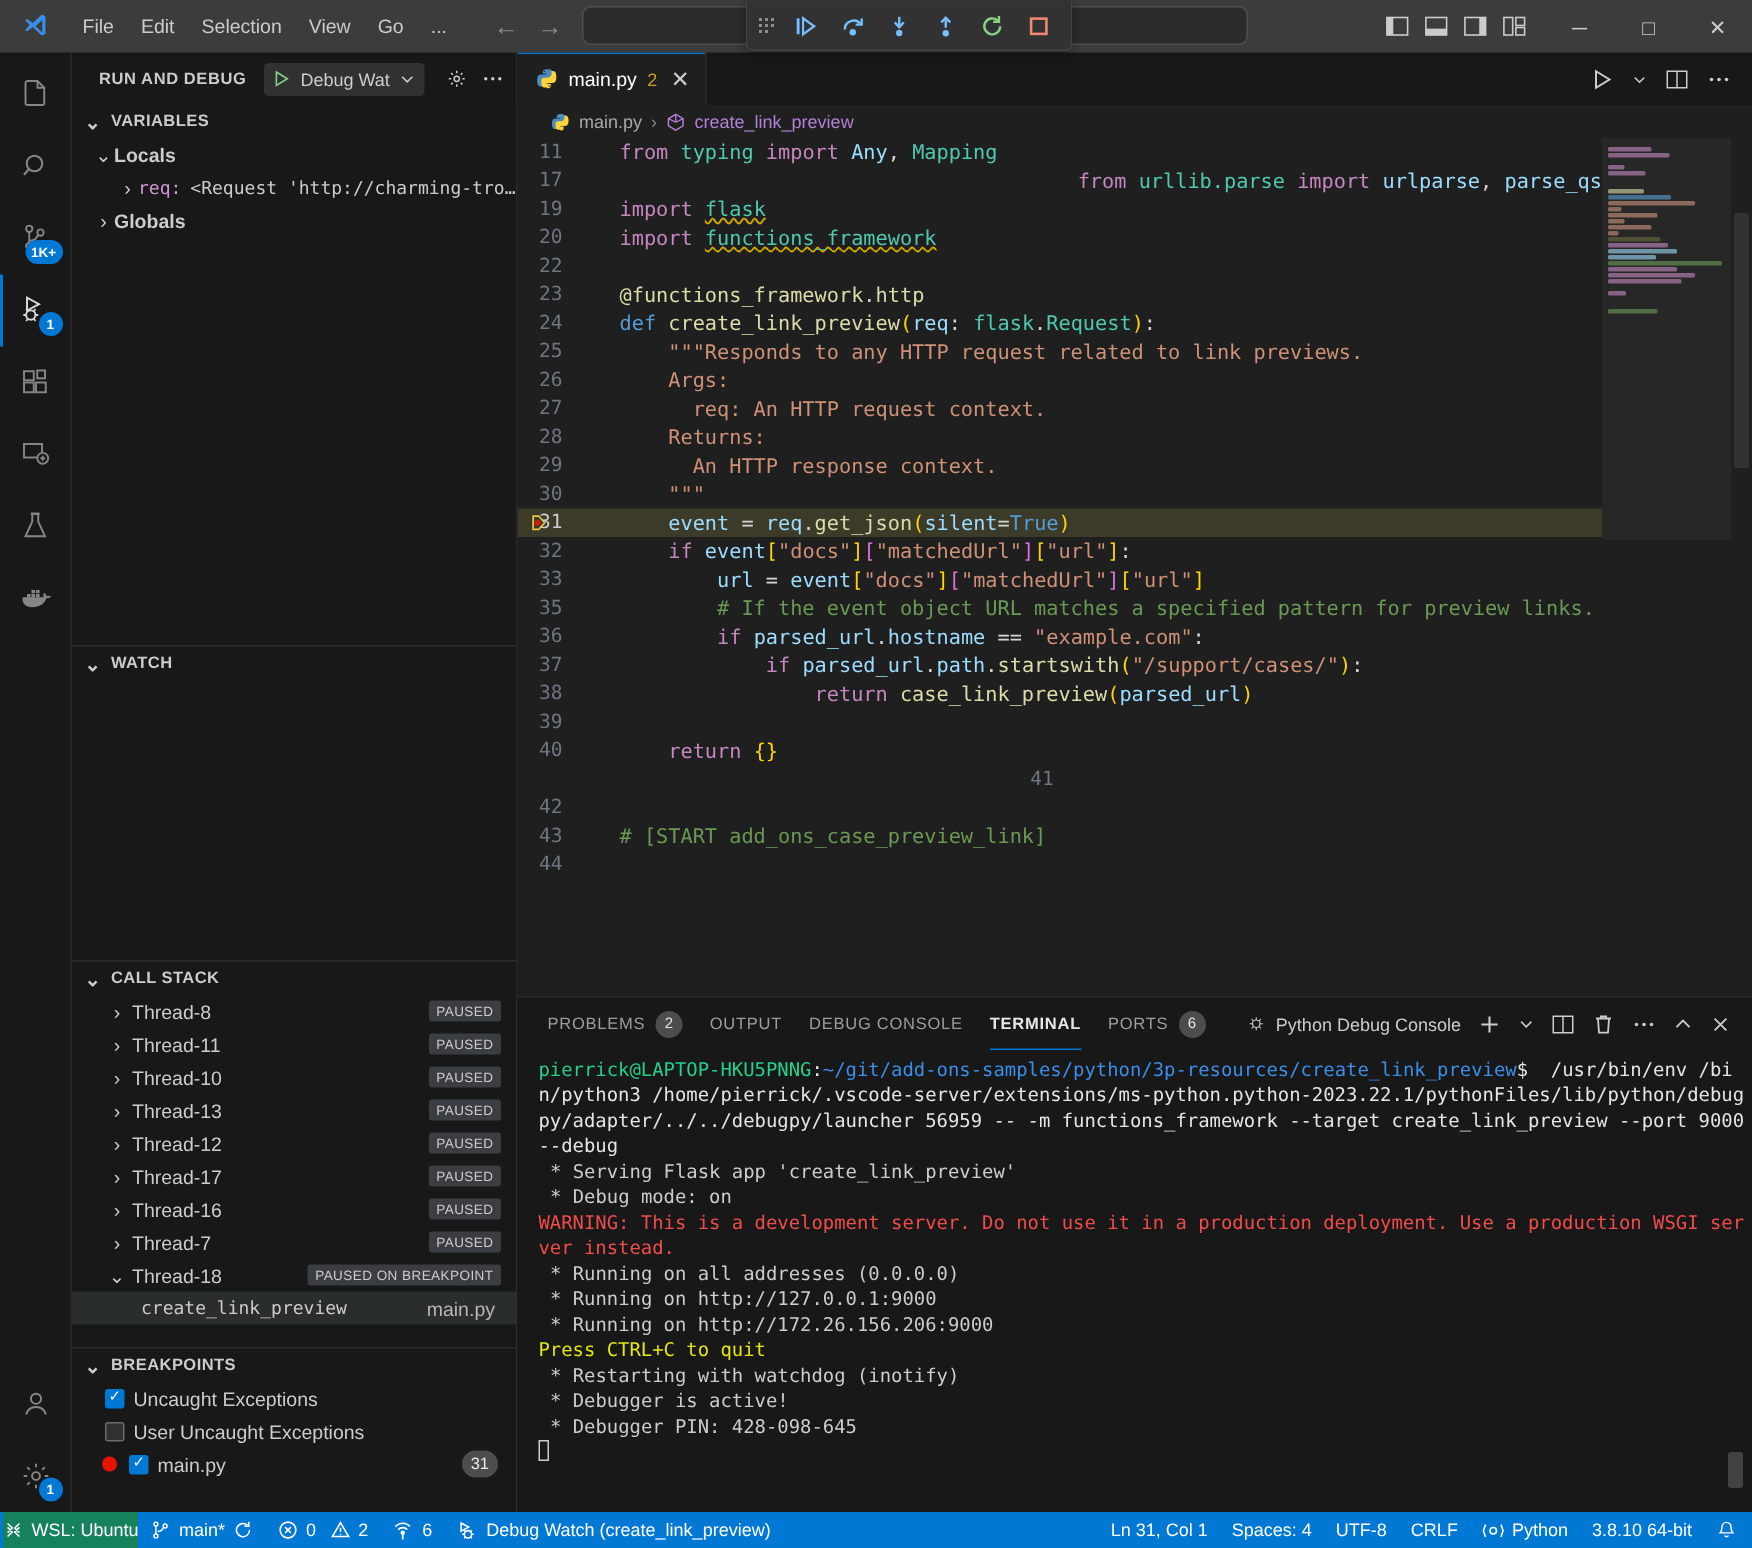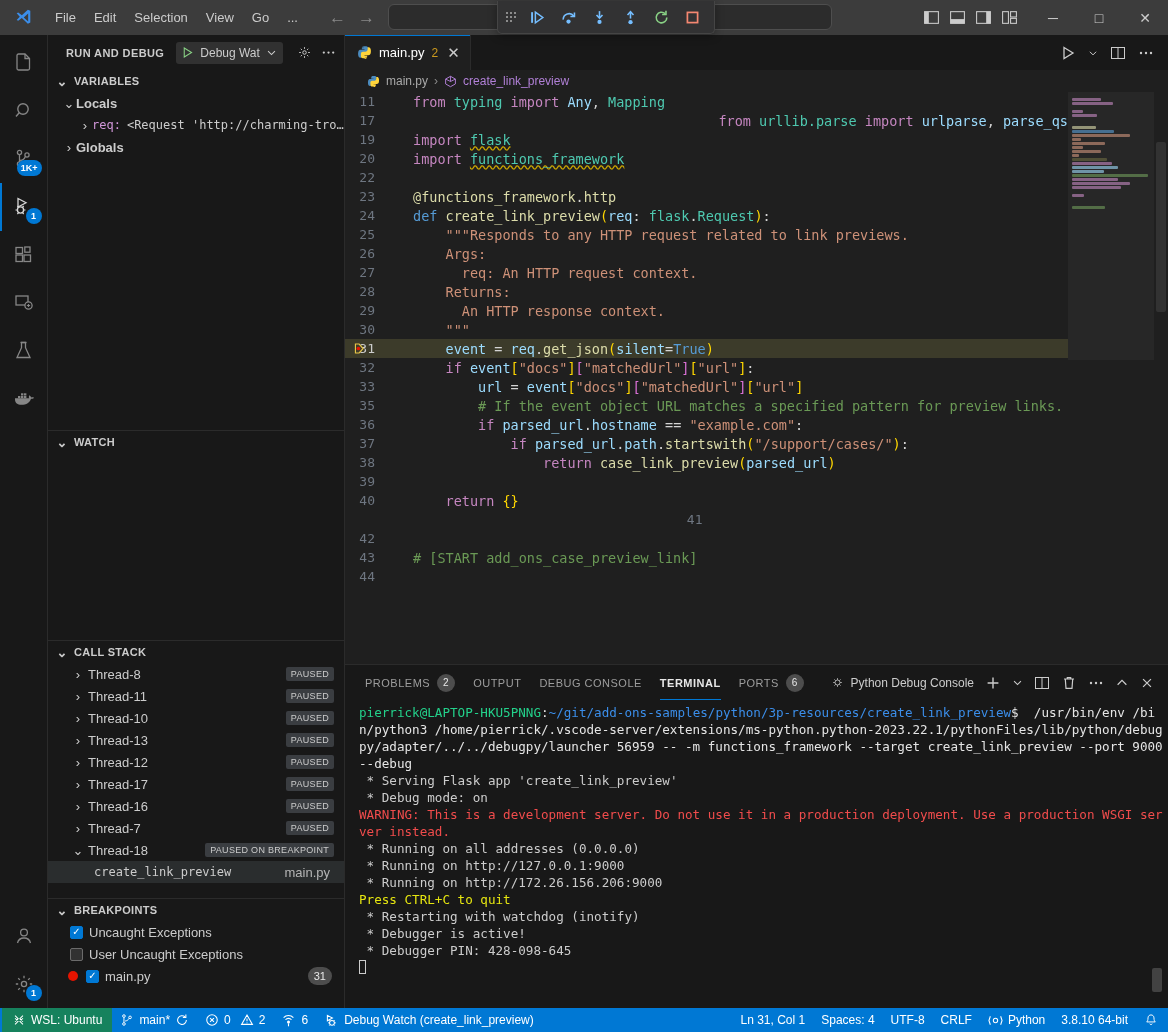--- a/index.html
+++ b/index.html
@@ -225,21 +225,21 @@
   .tc-white { color: #e5e5e5; }
   .term-cursor { display: inline-block; width: 7px; height: 14px; border: 1px solid #cccccc; vertical-align: -2px; }
   .term-scroll-thumb { position: absolute; right: 6px; top: 268px; width: 10px; height: 24px; background: #6b6b6b80; border-radius: 2px; }
 
   
   .statusbar {
     height: 24px; background: #0078d4; color: #ffffff; display: flex; align-items: center;
     flex: 0 0 24px; font-size: 12px; padding: 0 2px;
   }
   .sb-item { display: flex; align-items: center; gap: 5px; padding: 0 8px; height: 24px; }
-  .sb-remote { background: #16825d; padding: 0 10px; }
+  .sb-remote { background: #16825d; padding: 0 0; }
   .sb-right { margin-left: auto; display: flex; align-items: flex-end; }
   svg { display: block; }
 </style>
 </head>
 <body>
 
 <div class="app">
 
   <div class="titlebar">
     <div class="vscode-logo">

